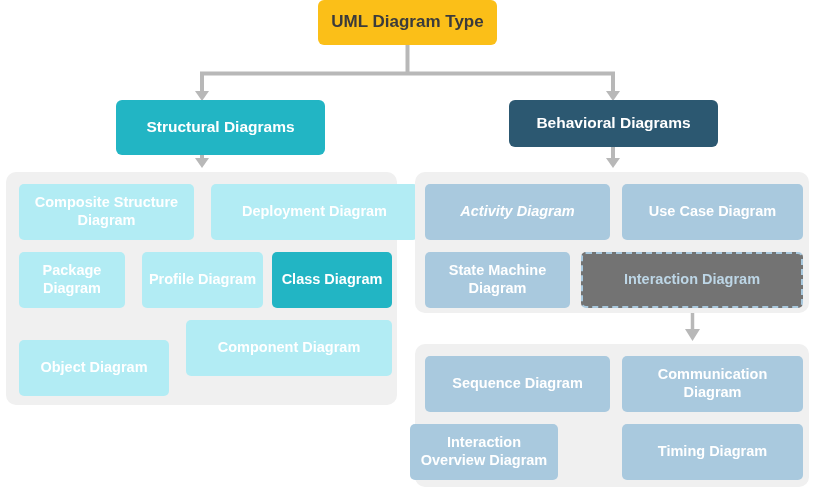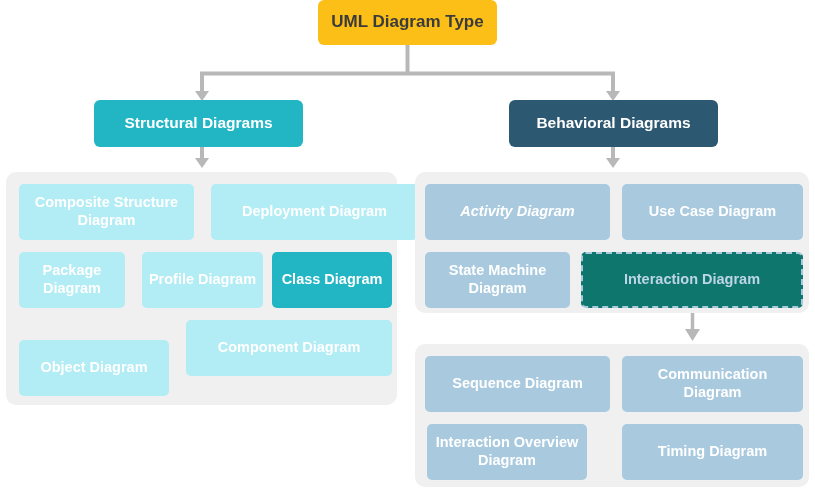--- a/index.html
+++ b/index.html
@@ -81,21 +81,21 @@
     font-size: 14.5px;
     font-weight: bold;
     line-height: 1.22;
     padding: 3px 6px;
     color: #ffffff;
   }
   .leaf.cyan      { background: #b2ecf4; }
   .leaf.cyan-hl   { background: #22b5c4; }
   .leaf.blue      { background: #a9c9de; }
   .leaf.dashed {
-    background: #0f766e;
+    background: #737373;
     border: 2px dashed #a9c9de;
     color: #bdd6e6;
     font-weight: bold;
   }
 </style>
 </head>
 <body>
 
 <div class="canvas">
 
@@ -116,21 +116,21 @@
 
     <line x1="613" y1="147" x2="613" y2="160" stroke="#b8b8b8" stroke-width="4"></line>
     <polygon points="606,158 620,158 613,168" fill="#b8b8b8"></polygon>
 
     <line x1="692.5" y1="308" x2="692.5" y2="331" stroke="#b8b8b8" stroke-width="3.5"></line>
     <polygon points="685,329 700,329 692.5,341" fill="#b8b8b8"></polygon>
   </svg>
 
   <div class="node node-root" style="left:318px; top:0px; width:179px; height:45px;">UML Diagram Type</div>
 
-  <div class="node node-branch structural" style="left:94px; top:100px; width:209px; height:47px;">Structural Diagrams</div>
+  <div class="node node-branch structural" style="left:116px; top:100px; width:209px; height:55px;">Structural Diagrams</div>
 
   <div class="node node-branch behavioral" style="left:509px; top:100px; width:209px; height:47px;">Behavioral Diagrams</div>
 
   <div class="panel" style="left:6px; top:172px; width:391px; height:233px;"></div>
 
   <div class="leaf cyan" style="left:19px; top:184px; width:175px; height:56px;">Composite Structure Diagram</div>
 
   <div class="leaf cyan" style="left:211px; top:184px; width:207px; height:56px;">Deployment Diagram</div>
 
   <div class="leaf cyan" style="left:19px; top:252px; width:106px; height:56px;">Package Diagram</div>
@@ -152,17 +152,17 @@
   <div class="leaf blue" style="left:425px; top:252px; width:145px; height:56px;">State Machine Diagram</div>
 
   <div class="leaf dashed" style="left:581px; top:252px; width:222px; height:56px;">Interaction Diagram</div>
 
   <div class="panel" style="left:415px; top:344px; width:394px; height:143px;"></div>
 
   <div class="leaf blue" style="left:425px; top:356px; width:185px; height:56px;">Sequence Diagram</div>
 
   <div class="leaf blue" style="left:622px; top:356px; width:181px; height:56px;">Communication Diagram</div>
 
-  <div class="leaf blue" style="left:427px; top:424px; width:160px; height:56px;">Interaction Overview Diagram</div>
+  <div class="leaf blue" style="left:410px; top:424px; width:148px; height:56px;">Interaction Overview Diagram</div>
 
   <div class="leaf blue" style="left:622px; top:424px; width:181px; height:56px;">Timing Diagram</div>
 
 </div>
 
 </body></html>

